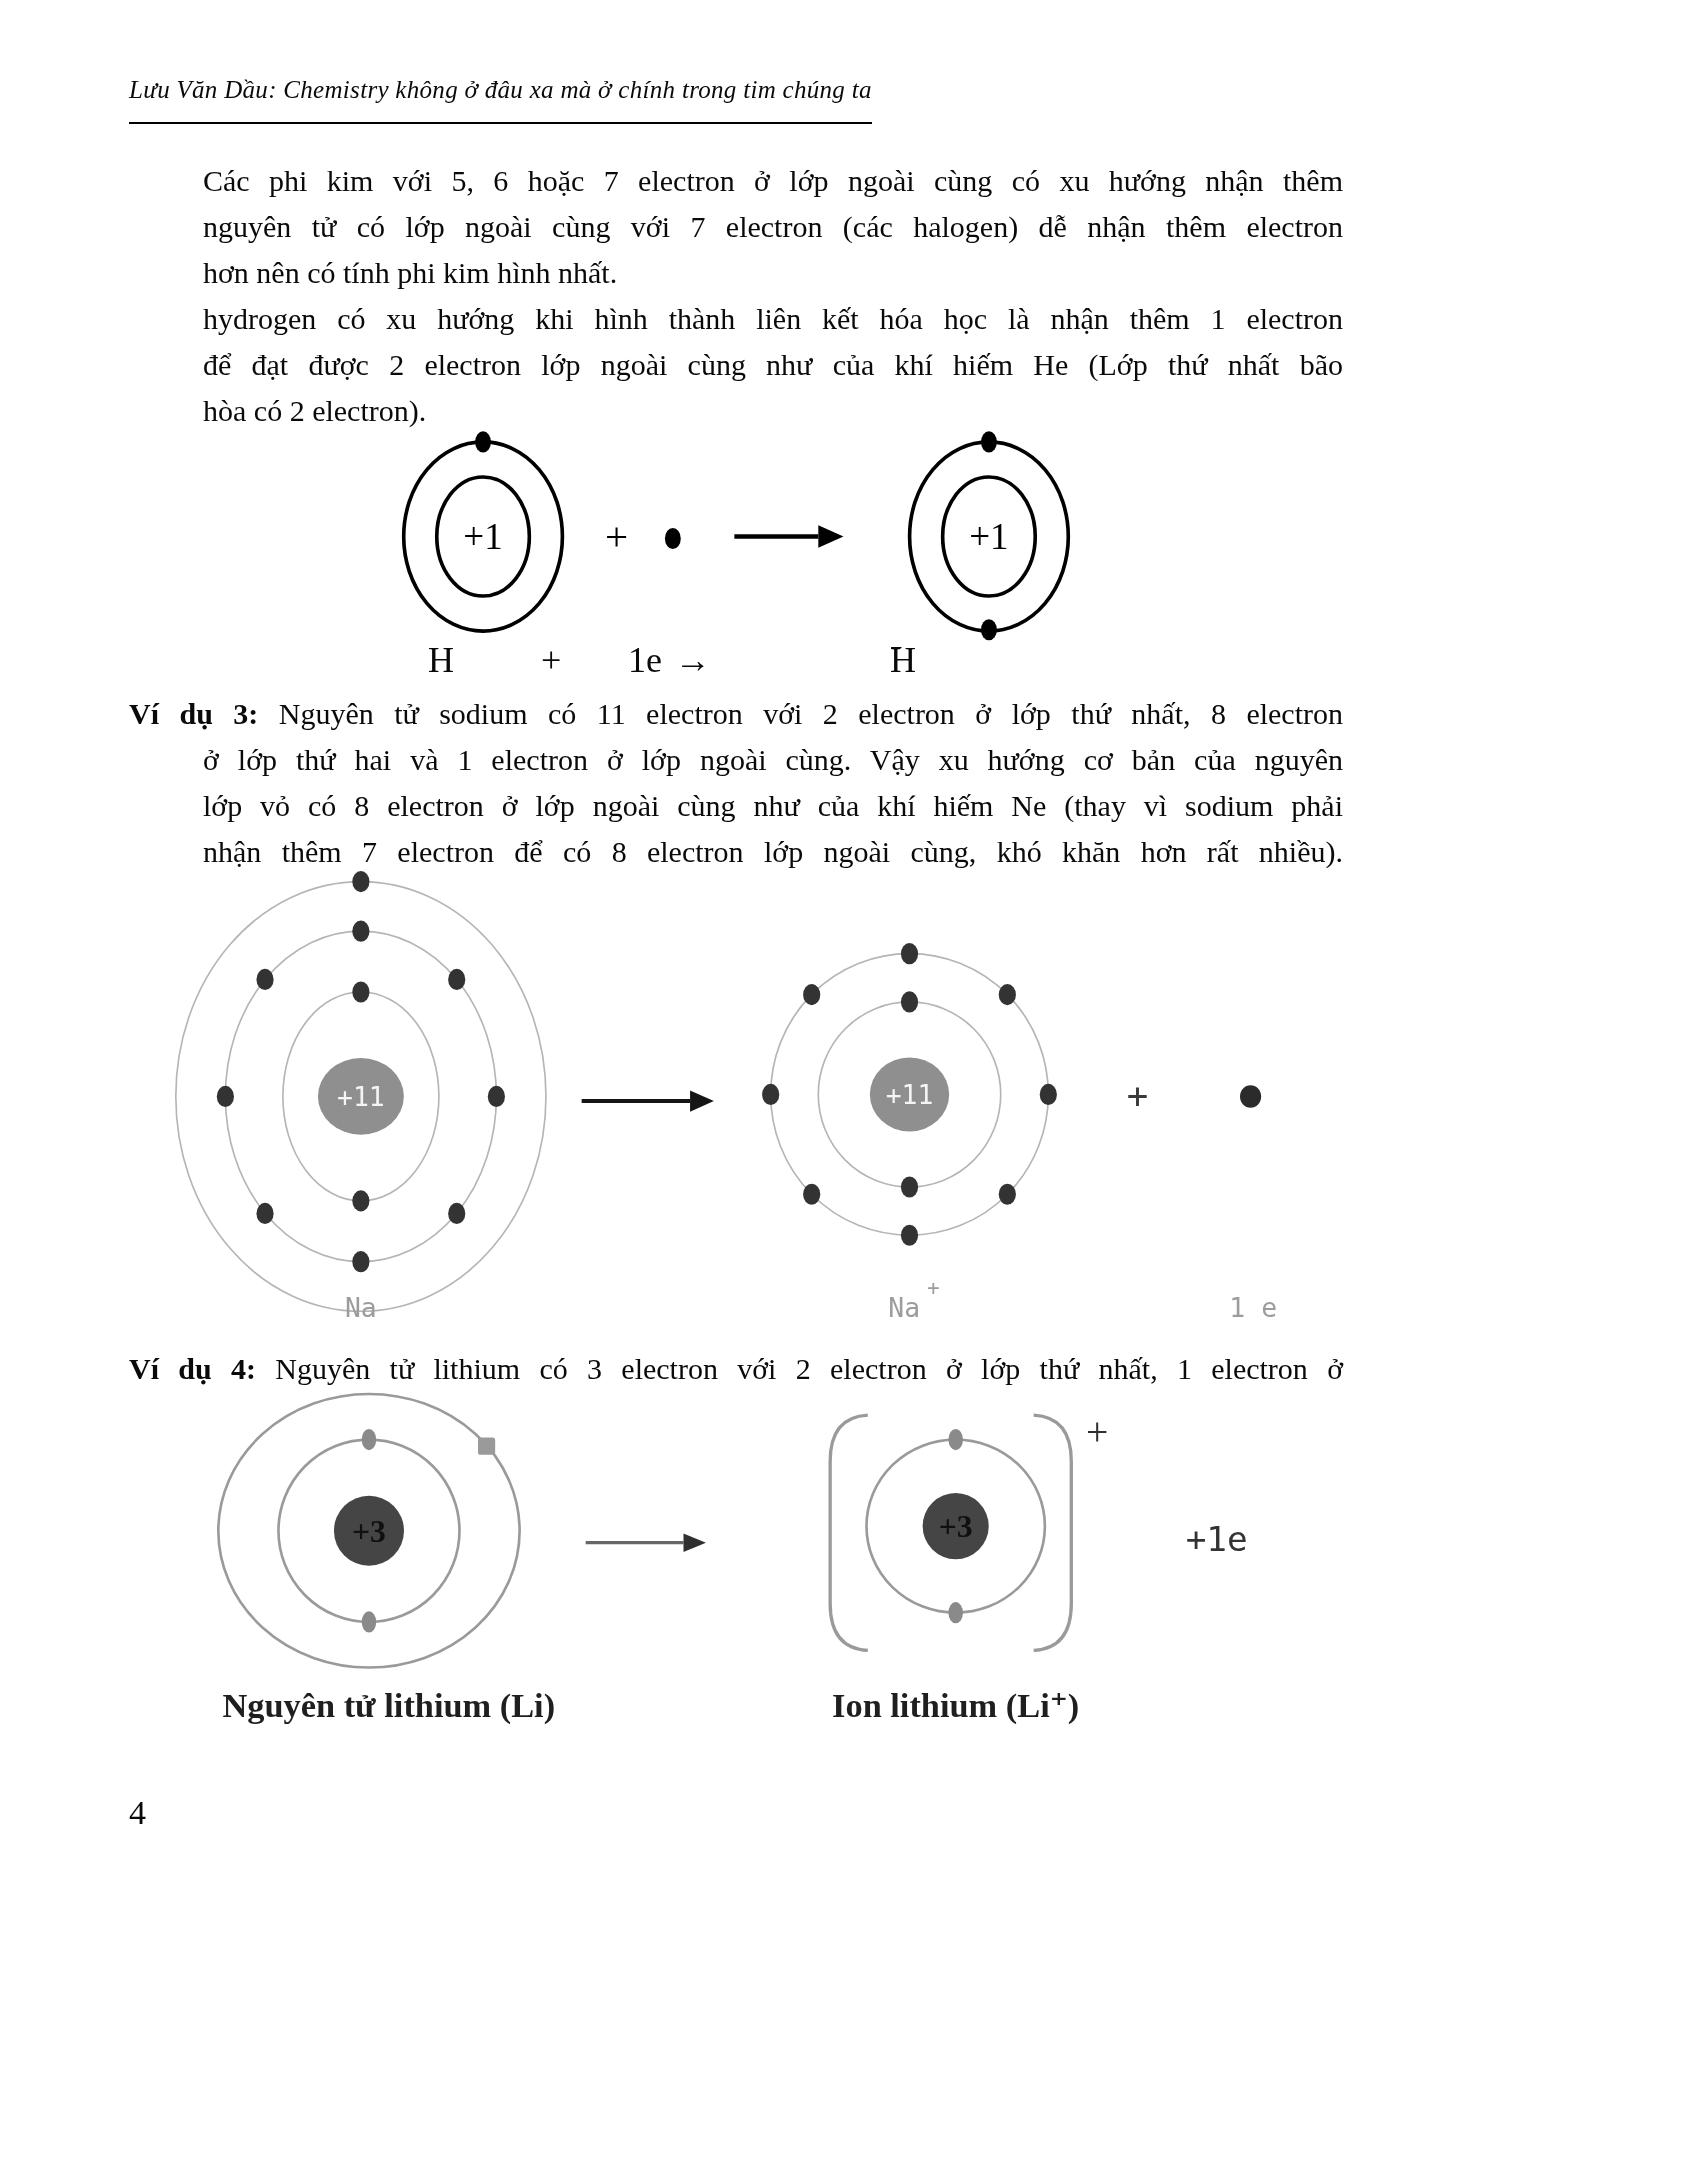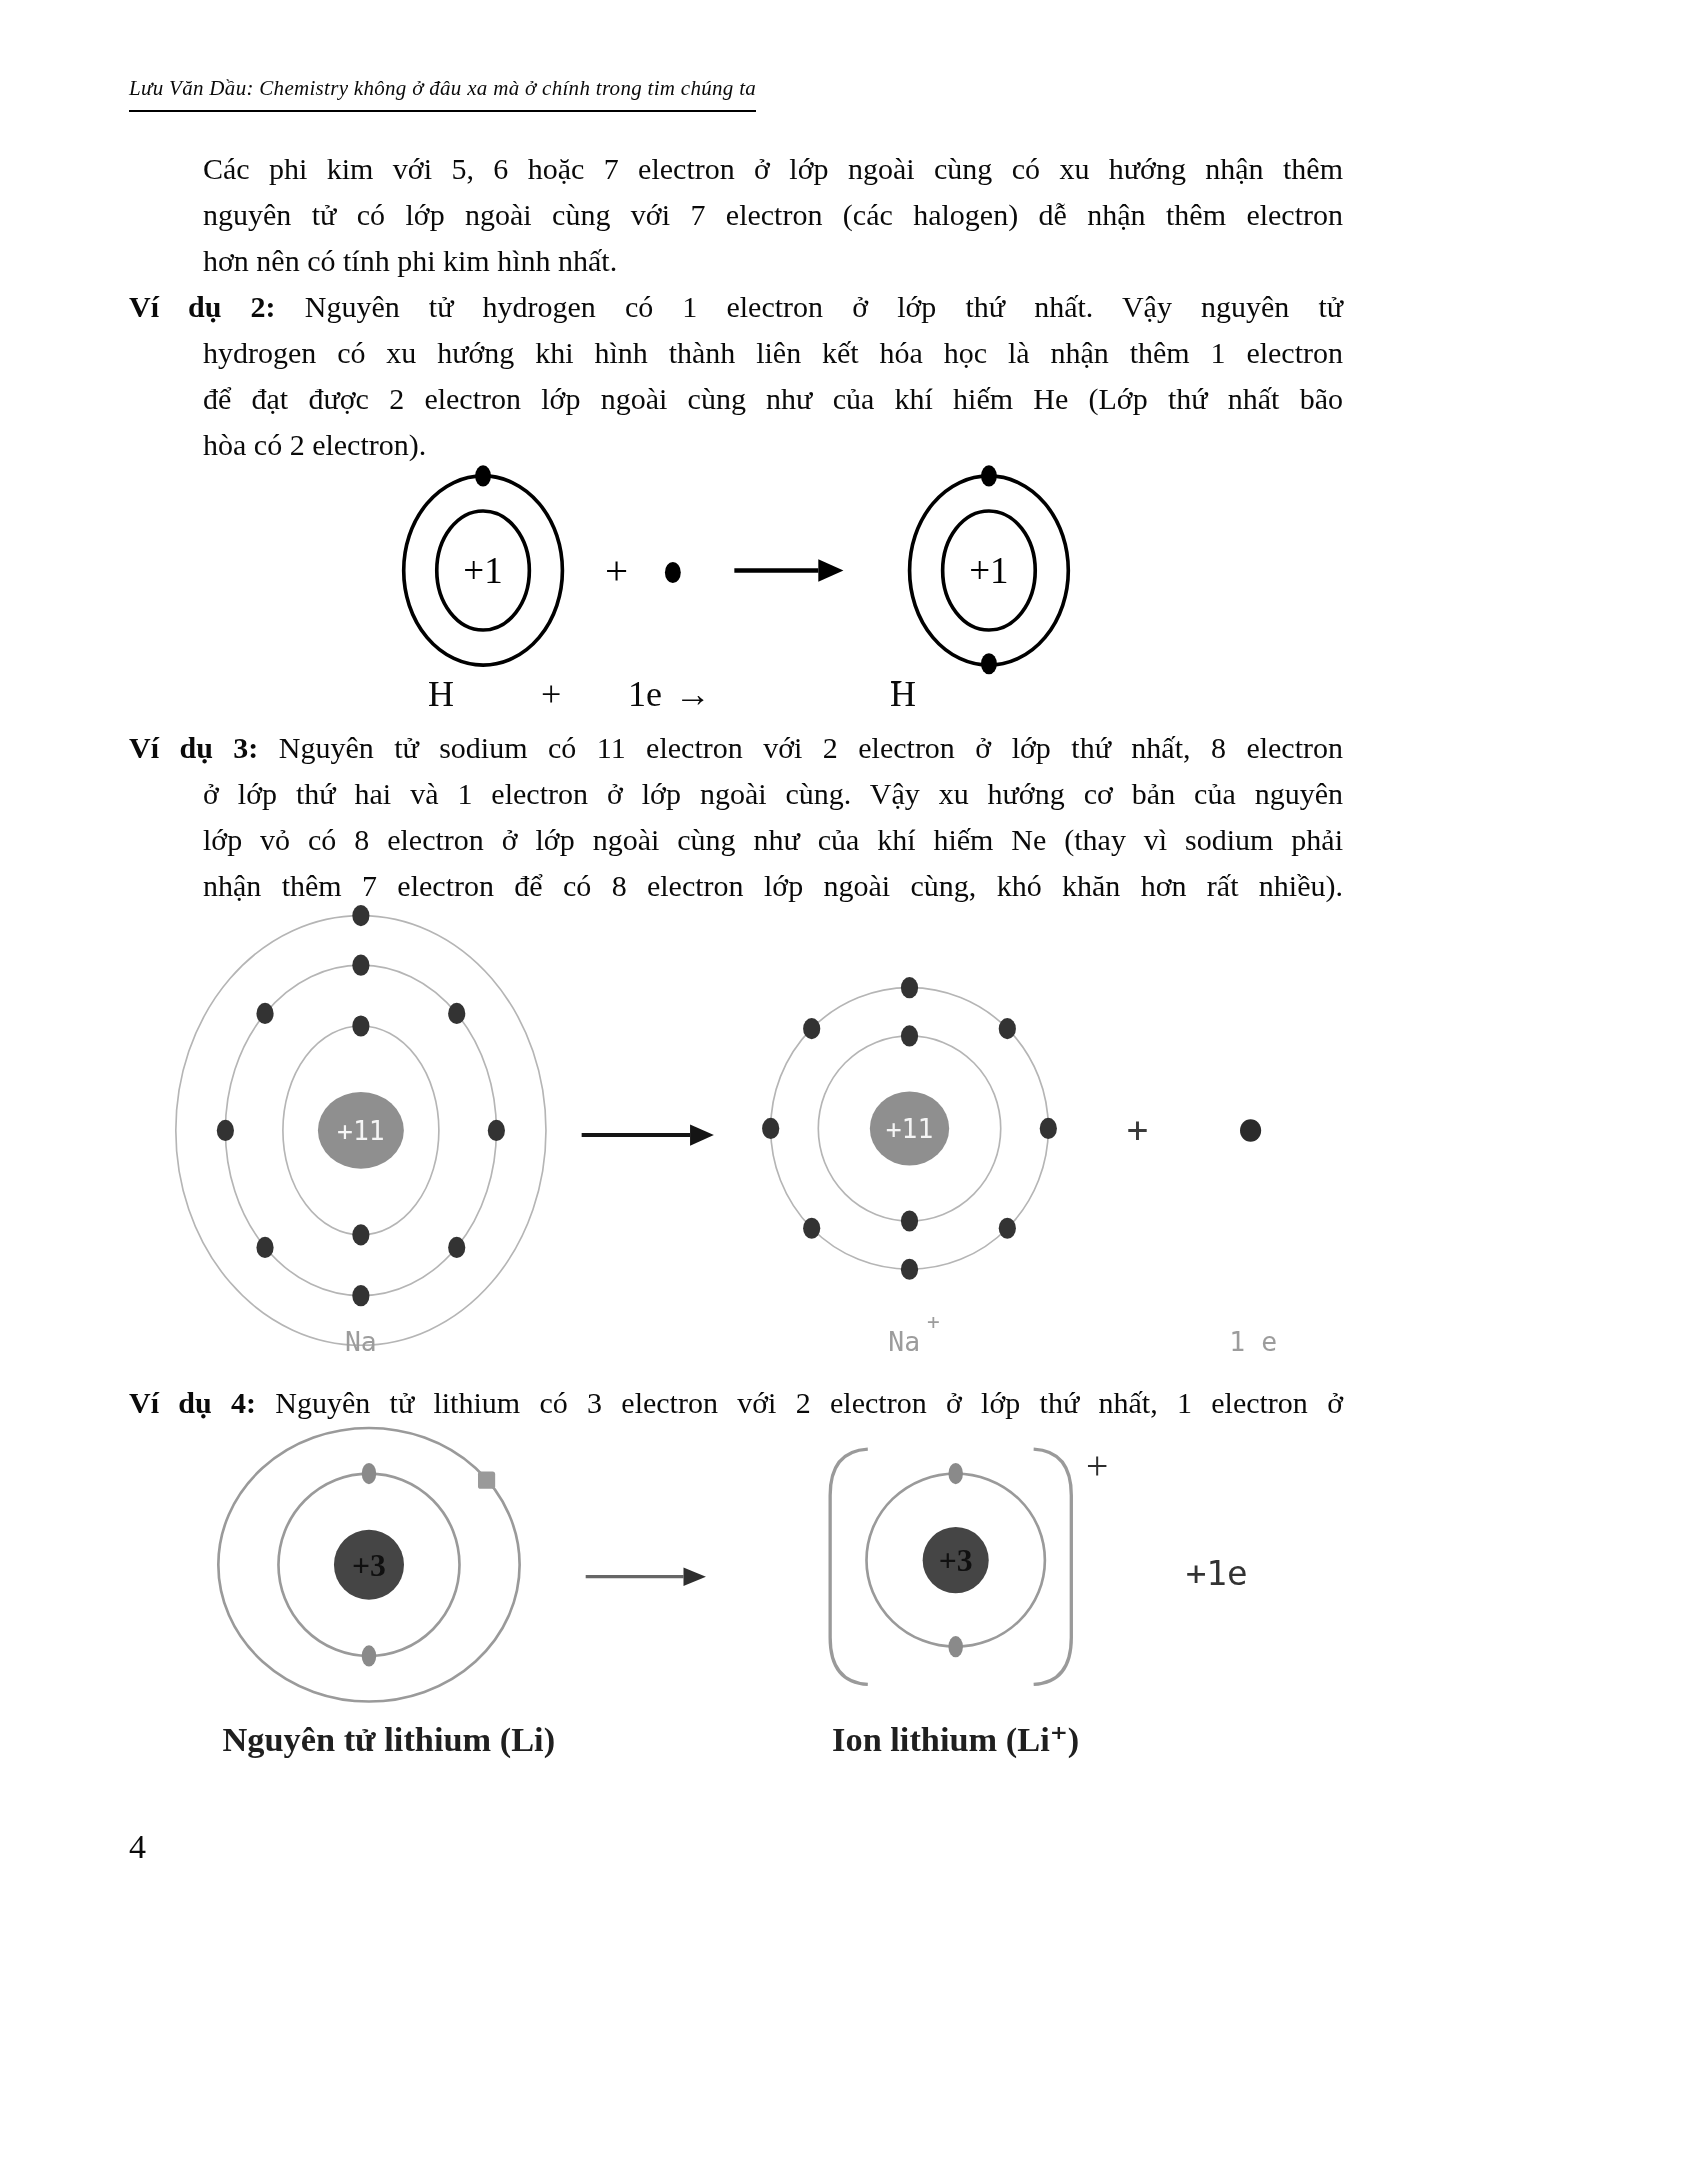--- a/index.html
+++ b/index.html
@@ -3,22 +3,22 @@
 <meta charset="utf-8">
 <style>
   html,body{margin:0;padding:0;background:#ffffff;}
   body{
     width:1687px;height:2183px;position:relative;overflow:hidden;
     font-family:"Liberation Serif","DejaVu Serif",serif;color:#0a0a0a;
   }
   .page{padding:76px 344px 0 129px;}
   .hdr{margin-bottom:34px;}
   .hdr span{
-    display:inline-block;font-style:italic;font-size:21px;
-    border-bottom:2.6px solid #000;padding-bottom:9px;letter-spacing:0.3px;
+    display:inline-block;font-style:italic;font-size:25px;
+    border-bottom:2.6px solid #000;padding-bottom:18px;letter-spacing:0.3px;
   }
   .para{font-size:30px;line-height:46px;}
   .jline{text-align:justify;text-align-last:justify;}
   .jline.last{text-align-last:left;}
   .indent{margin-left:74px;}
   .blk{display:block;}
   .vd-label{font-weight:bold;}
   .eq{position:relative;height:48px;font-size:36px;}
   .eq span{position:absolute;top:0;}
   .eq sup{font-size:22.5px;position:relative;top:-4px;}
@@ -37,24 +37,20 @@
     <span>Lưu Văn Dầu: Chemistry không ở đâu xa mà ở chính trong tim chúng ta</span>
   </div>
 
   <div class="para indent">
     <span class="blk jline">Các phi kim với 5, 6 hoặc 7 electron ở lớp ngoài cùng có xu hướng nhận thêm</span>
     <span class="blk jline">nguyên tử có lớp ngoài cùng với 7 electron (các halogen) dễ nhận thêm electron</span>
     <span class="blk jline last">hơn nên có tính phi kim hình nhất.</span>
   </div>
 
   <div class="para">
-    <div class="jline">
-      <span class="vd-label">Ví dụ 2:</span>
-      <span>Nguyên tử hydrogen có 1 electron ở lớp thứ nhất. Vậy nguyên tử</span>
-    </div>
     <div class="jline indent">hydrogen có xu hướng khi hình thành liên kết hóa học là nhận thêm 1 electron</div>
     <div class="jline indent">để đạt được 2 electron lớp ngoài cùng như của khí hiếm He (Lớp thứ nhất bão</div>
     <div class="jline last indent">hòa có 2 electron).</div>
   </div>
 
   <svg class="diagram" width="1214" height="205" viewBox="0 0 1835 310">
     <g>
       <ellipse cx="535" cy="155" rx="120" ry="143" fill="none" stroke="#000" stroke-width="5.5"></ellipse>
       <ellipse cx="535" cy="155" rx="70" ry="90" fill="none" stroke="#000" stroke-width="5.5"></ellipse>
       <text class="svgtext" x="535" y="174" font-size="56" text-anchor="middle" fill="#000">+1</text>

